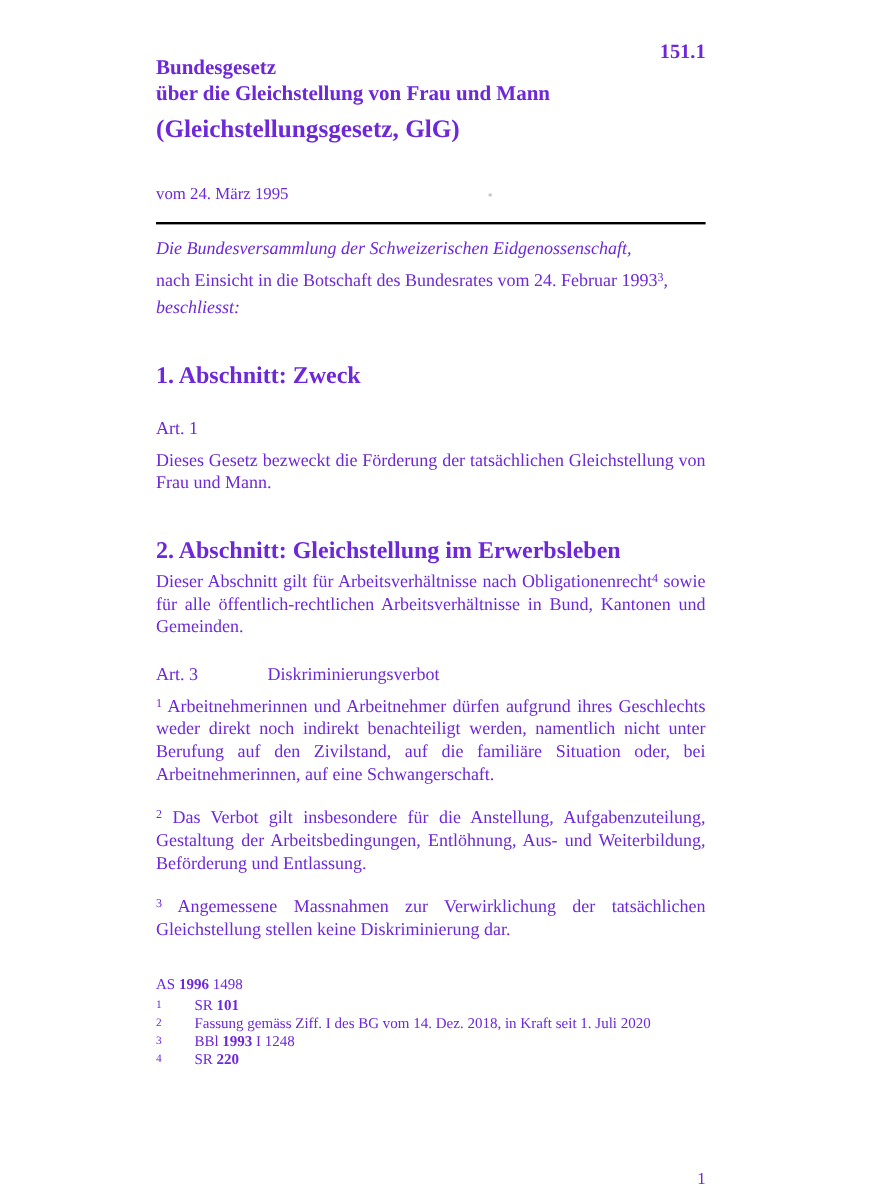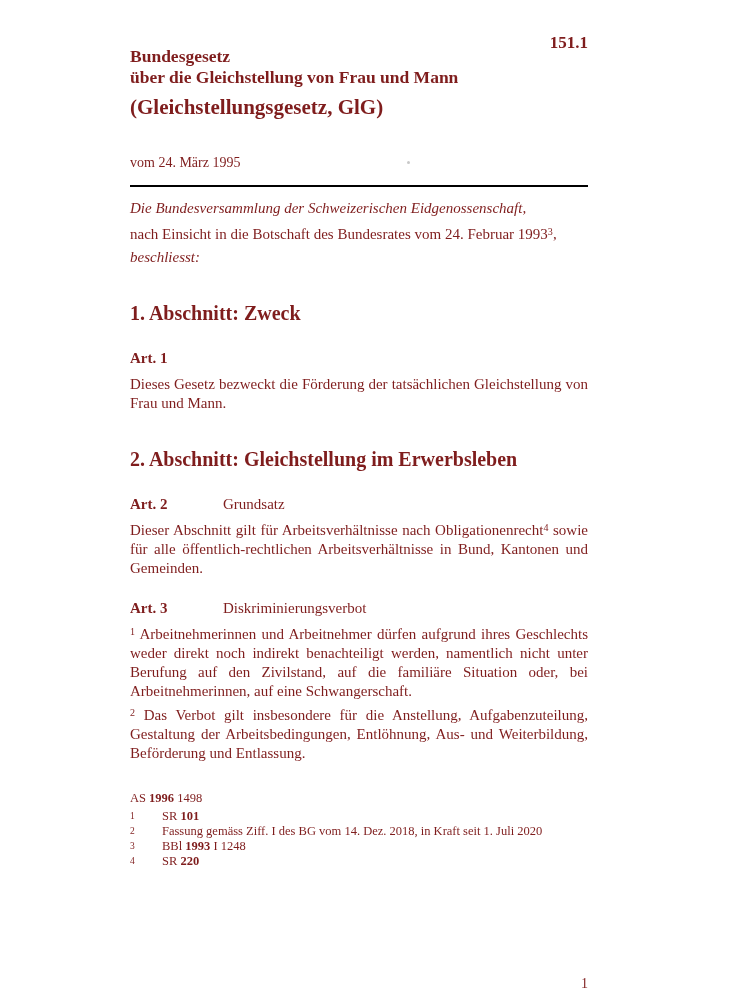--- a/index.html
+++ b/index.html
@@ -2,21 +2,21 @@
 <html><head>
 <meta charset="utf-8">
 <style>
   * { margin: 0; padding: 0; box-sizing: border-box; }
   html, body { background: #ffffff; }
   .page {
     position: relative;
     width: 638px;
     height: 1002px;
     background: #ffffff;
-    color: #7f1d1d;
+    color: #6d28d9;
     font-family: "Liberation Serif", "DejaVu Serif", serif;
     overflow: hidden;
   }
   .content { padding: 46px 50px 0 130px; }
 
   .sr-number {
     position: absolute;
     top: 33px;
     right: 50px;
     font-size: 17px;
@@ -31,25 +31,25 @@
   .preamble, .body-text { font-size: 15px; line-height: 19px; }
   .preamble-intro { font-style: italic; margin-top: 12px; }
   .preamble-basis { margin-top: 7px; }
   .preamble-consideration { margin-top: 0; }
   .preamble-resolution { font-style: italic; margin-top: 4px; }
 
   .sec-heading { font-size: 20px; font-weight: bold; line-height: 20px; margin-top: 36px; }
 
   .art-heading { position: relative; font-size: 15px; line-height: 19px; margin-top: 26px; }
   .art-heading.tight { margin-top: 21px; }
-  .art-label { font-weight: bold; }
+  .art-label { font-weight: normal; }
   .art-title { position: absolute; left: 93px; top: 0; font-weight: normal; }
 
   .body-p { font-size: 15px; line-height: 19px; text-align: justify; margin-top: 7px; }
-  .body-p.para { margin-top: 5px; }
+  .body-p.para { margin-top: 17px; }
 
   sup {
     font-size: 67%;
     line-height: 0;
     position: relative;
     vertical-align: baseline;
     top: -0.42em;
   }
   .b { font-weight: bold; }
 
@@ -104,32 +104,29 @@
 
     <h2 class="sec-heading">1. Abschnitt: Zweck</h2>
 
     <div class="art-heading">
       <span class="art-label">Art. 1</span>
     </div>
     <p class="body-p">Dieses Gesetz bezweckt die Förderung der tatsächlichen Gleichstellung von Frau und Mann.</p>
 
     <h2 class="sec-heading">2. Abschnitt: Gleichstellung im Erwerbsleben</h2>
 
-    <div class="art-heading">
-      <span class="art-label">Art. 2</span>
-      <span class="art-title">Grundsatz</span>
-    </div>
     <p class="body-p"><span>Dieser Abschnitt gilt für Arbeitsverhältnisse nach Obligationenrecht</span><sup>4</sup><span> sowie für alle öffentlich-rechtlichen Arbeitsverhältnisse in Bund, Kantonen und Gemeinden.</span></p>
 
     <div class="art-heading tight">
       <span class="art-label">Art. 3</span>
       <span class="art-title">Diskriminierungsverbot</span>
     </div>
     <p class="body-p"><sup>1</sup><span> Arbeitnehmerinnen und Arbeitnehmer dürfen aufgrund ihres Geschlechts weder direkt noch indirekt benachteiligt werden, namentlich nicht unter Berufung auf den Zivilstand, auf die familiäre Situation oder, bei Arbeitnehmerinnen, auf eine Schwangerschaft.</span></p>
     <p class="body-p para"><sup>2</sup><span> Das Verbot gilt insbesondere für die Anstellung, Aufgabenzuteilung, Gestaltung der Arbeitsbedingungen, Entlöhnung, Aus- und Weiterbildung, Beförderung und Entlassung.</span></p>
+    <p class="body-p para"><sup>3</sup><span> Angemessene Massnahmen zur Verwirklichung der tatsächlichen Gleichstellung stellen keine Diskriminierung dar.</span></p>
 
     <div class="footnotes">
       <div class="as-line"><span>AS </span><span class="b">1996</span><span> 1498</span></div>
 
       <div class="fn-row">
         <span class="fn-marker">1</span>
         <span><span>SR </span><span class="b">101</span></span>
       </div>
 
       <div class="fn-row">

